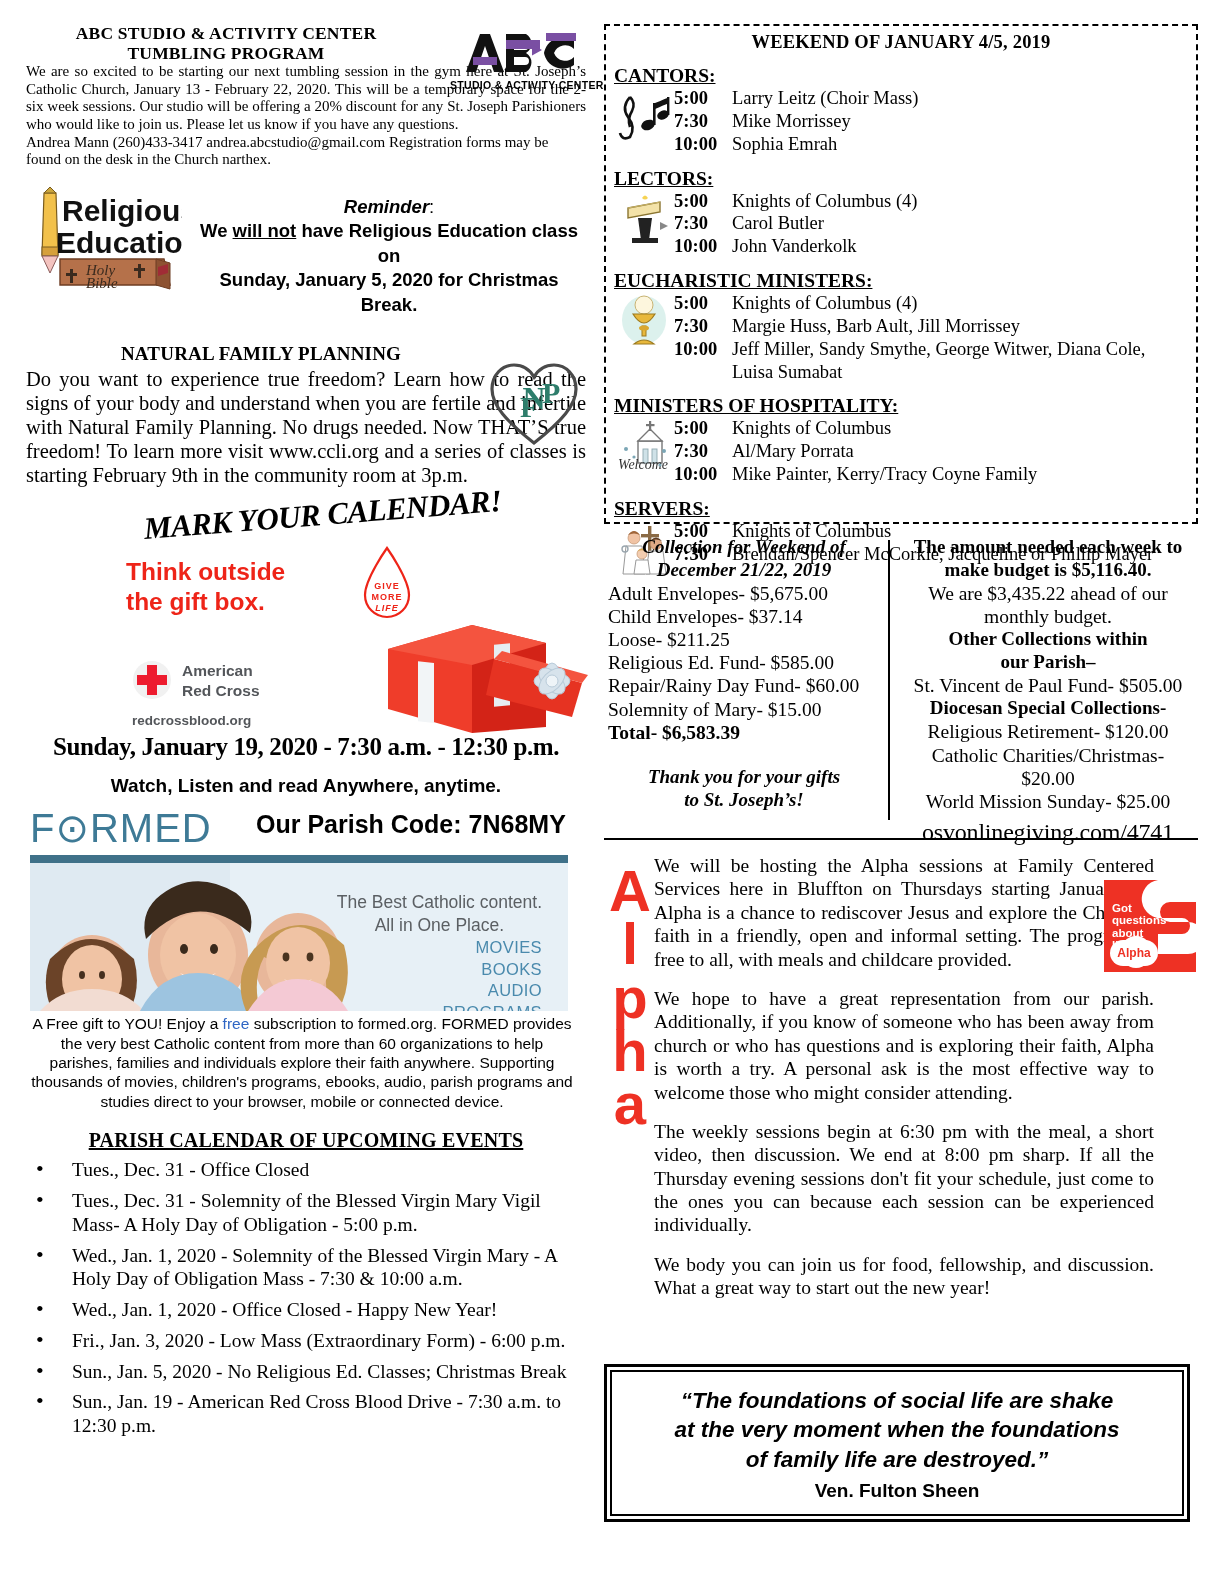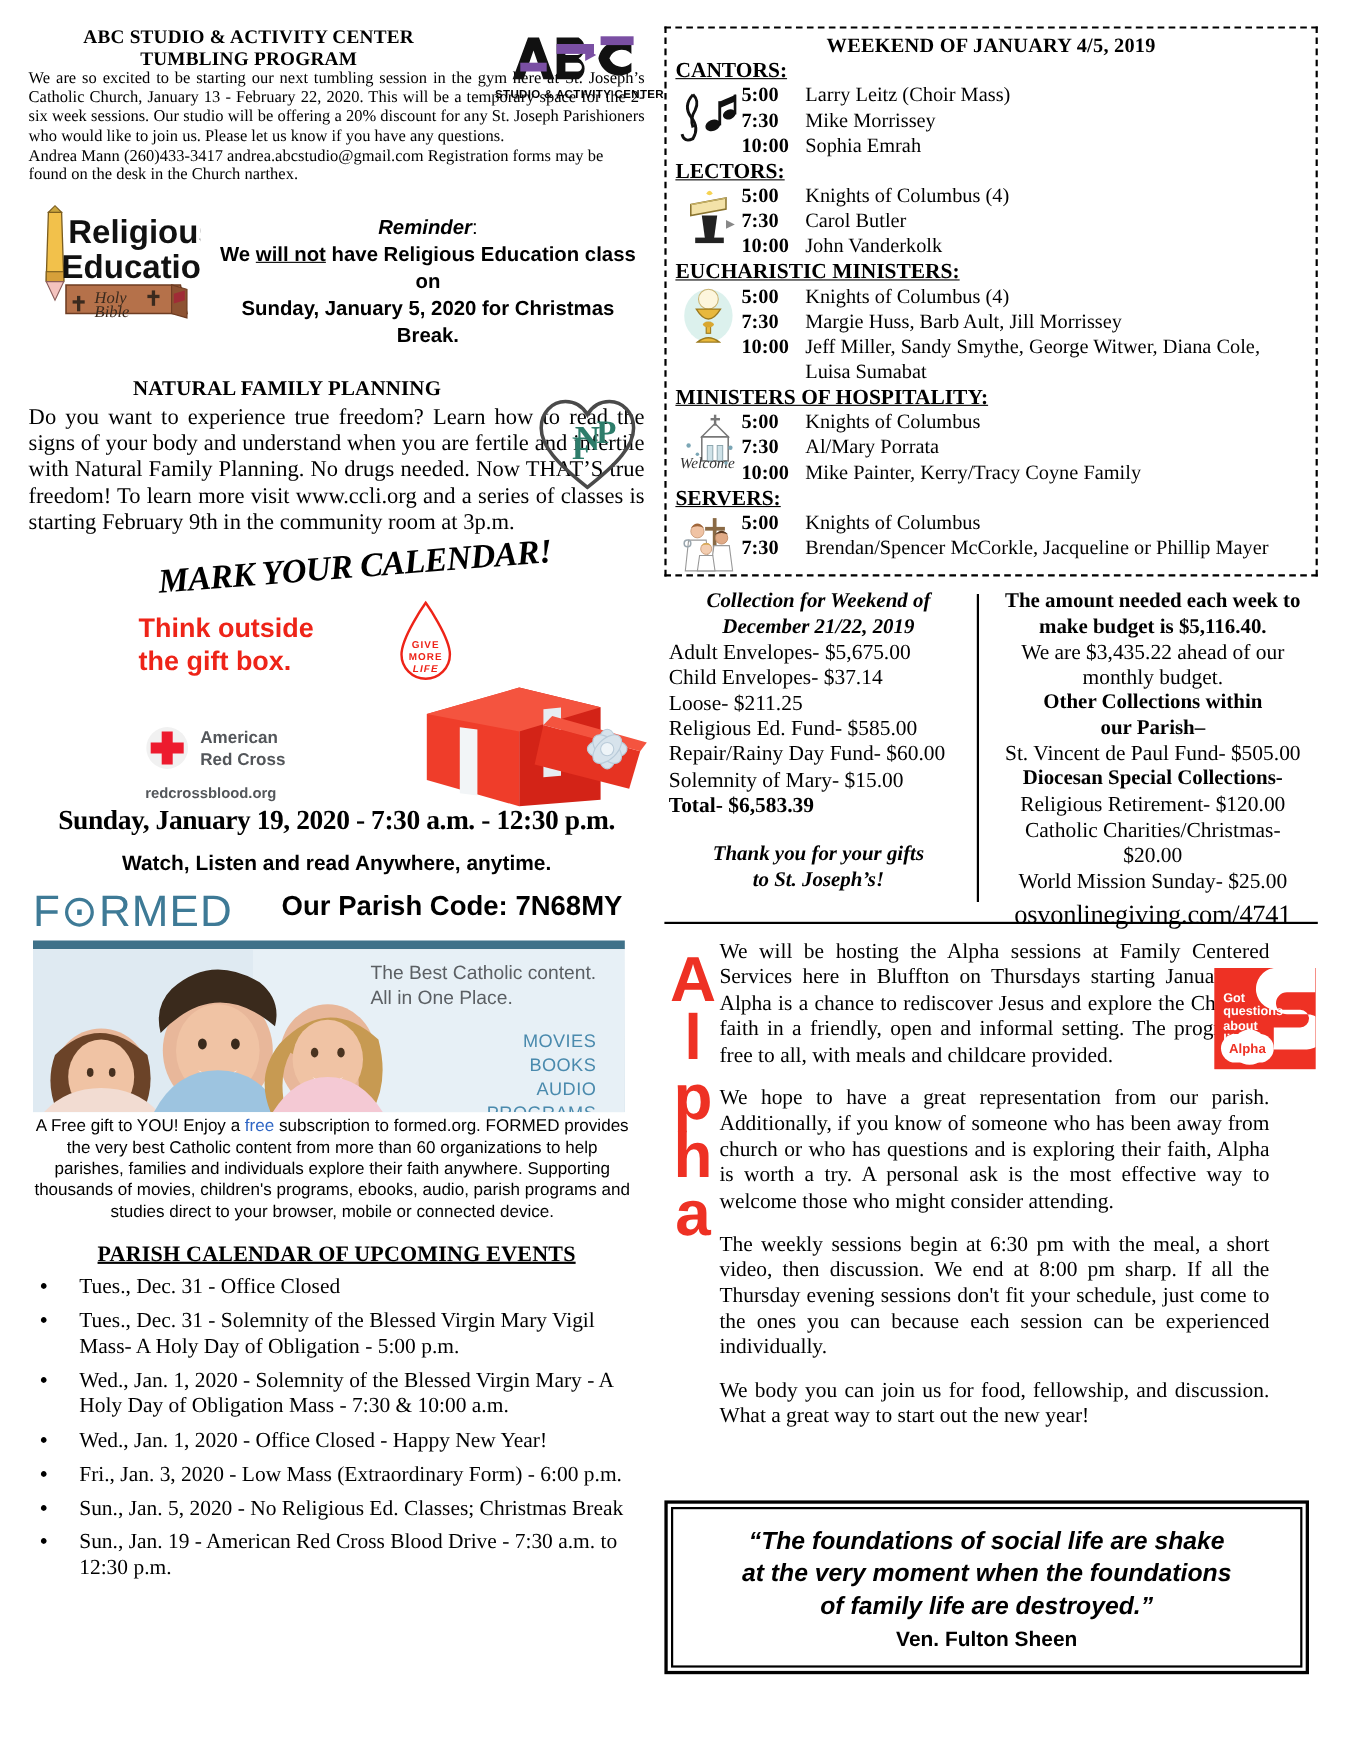--- a/index.html
+++ b/index.html
@@ -101,21 +101,21 @@
   .formed-code {
     position:absolute; left:230px; top:5px;
     font-family:"Liberation Sans", sans-serif; font-weight:bold; font-size:25px;
   }
   .formed-bar { height:8px; background:#3f7189; width:538px; margin:2px 0 0 4px; }
   .formed-img {
     position:relative; width:538px; height:148px; margin-left:4px; overflow:hidden;
     background:linear-gradient(180deg,#eef5f9 0%,#dbe8f0 60%,#cfe0ea 100%);
   }
   .formed-img .taglines {
-    position:absolute; right:26px; top:10px; text-align:left;
+    position:absolute; right:26px; top:28px; text-align:center;
     font-family:"Liberation Sans", sans-serif; color:#5b5f63; font-size:17.5px; line-height:1.28;
   }
   .formed-img .cats {
     position:absolute; right:26px; top:74px; text-align:right;
     font-family:"Liberation Sans", sans-serif; color:#4a8aad; font-size:16.5px;
     line-height:1.3; font-weight:500; letter-spacing:.4px;
   }
   .formed-desc {
     margin-top:3px; width:544px; margin-left:4px;
     font-family:"Liberation Sans", sans-serif; font-size:15.5px;
@@ -137,21 +137,21 @@
     content:"\2022"; position:absolute; left:10px; top:-2px; font-size:22px;
   }
 
   
   .ministers {
     border:2px dashed #000; border-style:dashed; padding:6px 8px 8px 8px;
     position:relative; height:500px;
   }
   .ministers .title { text-align:center; font-weight:bold; font-size:18.5px; letter-spacing:.2px; }
   .ministers .grp-title {
-    font-weight:bold; font-size:19.5px; text-decoration:underline; margin-top:1px;
+    font-weight:bold; font-size:19.5px; text-decoration:underline; margin-top:12px;
   }
   .ministers .rows { position:relative; padding-left:60px; }
   .ministers .m-icon { position:absolute; left:2px; top:2px; width:56px; height:56px; }
   .ministers .row { font-size:18.5px; line-height:1.235; white-space:nowrap; }
   .ministers .row .t { font-weight:bold; display:inline-block; min-width:58px; }
   .ministers .row.cont { padding-left:58px; }
 
   
   .coll-wrap { position:relative; margin-top:12px; height:300px; }
   .coll-left { position:absolute; left:4px; top:0; width:272px; }

